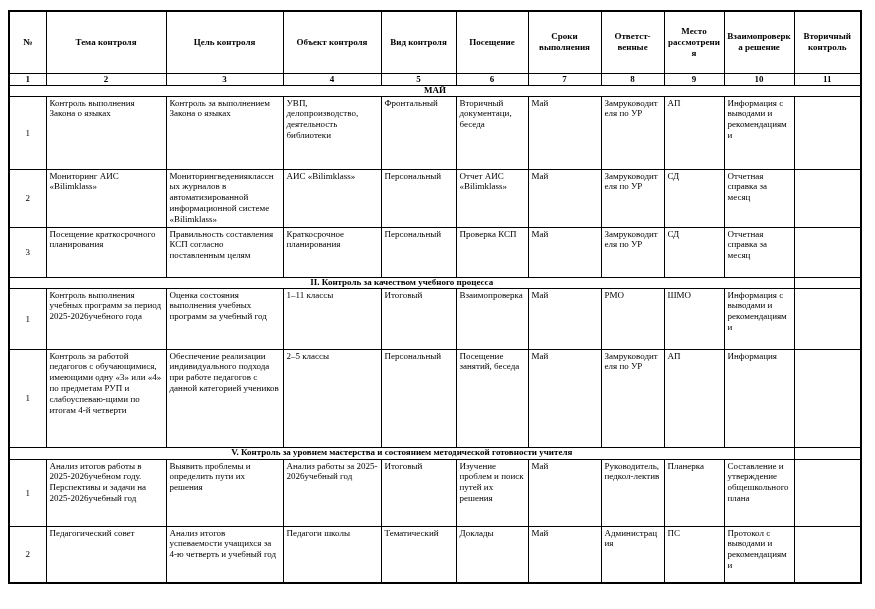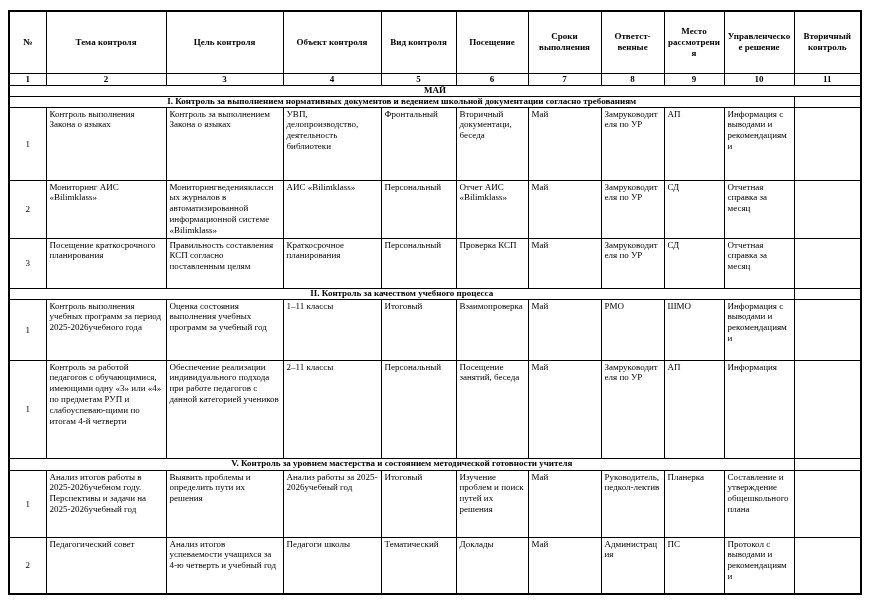--- a/index.html
+++ b/index.html
@@ -34,21 +34,21 @@
       <tr style="height:62px">
         <th>№</th>
         <th>Тема контроля</th>
         <th>Цель контроля</th>
         <th>Объект контроля</th>
         <th>Вид контроля</th>
         <th>Посещение</th>
         <th>Сроки выполнения</th>
         <th>Ответст-венные</th>
         <th>Место рассмотрения</th>
-        <th>Управленческое решение</th>
+        <th>Взаимопроверка решение</th>
         <th>Вторичный контроль</th>
       </tr>
       <tr class="nums" style="height:12px">
         <td>1</td>
         <td>2</td>
         <td>3</td>
         <td>4</td>
         <td>5</td>
         <td>6</td>
         <td>7</td>
@@ -56,24 +56,20 @@
         <td>9</td>
         <td>10</td>
         <td>11</td>
       </tr>
     </thead>
     <tbody>
       <tr class="month" style="height:11px">
         <td colspan="11">МАЙ</td>
       </tr>
 
-      <tr class="section" style="height:11px">
-        <td colspan="10">I. Контроль за выполнением нормативных документов и ведением школьной документации согласно требованиям</td>
-        <td></td>
-      </tr>
       <tr style="height:73px">
         <td class="num">1</td>
         <td>Контроль выполнения Закона о языках</td>
         <td>Контроль за выполнением Закона о языках</td>
         <td>УВП, делопроизводство, деятельность библиотеки</td>
         <td>Фронтальный</td>
         <td>Вторичный документаци, беседа</td>
         <td>Май</td>
         <td>Замруководителя по УР</td>
         <td>АП</td>
@@ -122,21 +118,21 @@
         <td>РМО</td>
         <td>ШМО</td>
         <td>Информация с выводами и рекомендациями</td>
         <td></td>
       </tr>
 
       <tr style="height:98px">
         <td class="num">1</td>
         <td>Контроль за работой педагогов с обучающимися, имеющими одну «3» или «4» по предметам РУП и слабоуспеваю-щими по итогам 4-й четверти</td>
         <td>Обеспечение реализации индивидуального подхода при работе педагогов с данной категорией учеников</td>
-        <td>2–11 классы</td>
+        <td>2–5 классы</td>
         <td>Персональный</td>
         <td>Посещение занятий, беседа</td>
         <td>Май</td>
         <td>Замруководителя по УР</td>
         <td>АП</td>
         <td>Информация</td>
         <td></td>
       </tr>
 
       <tr class="section" style="height:12px">

